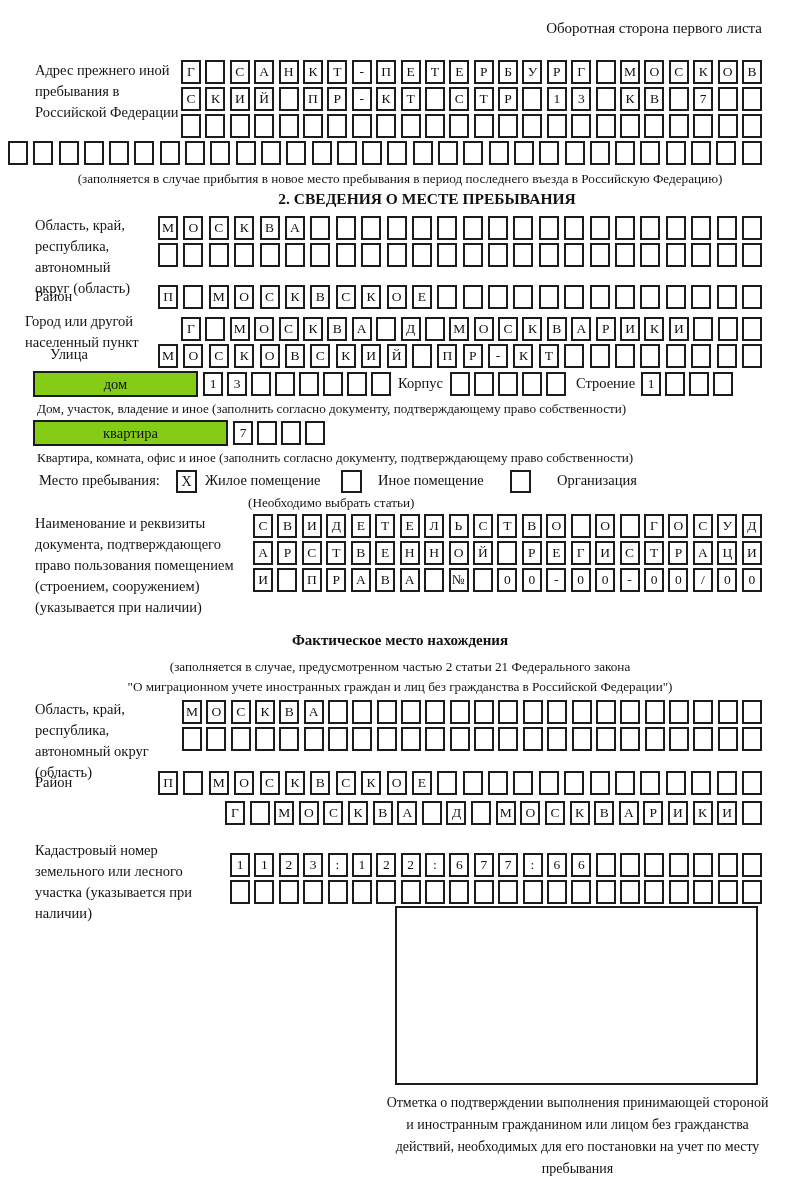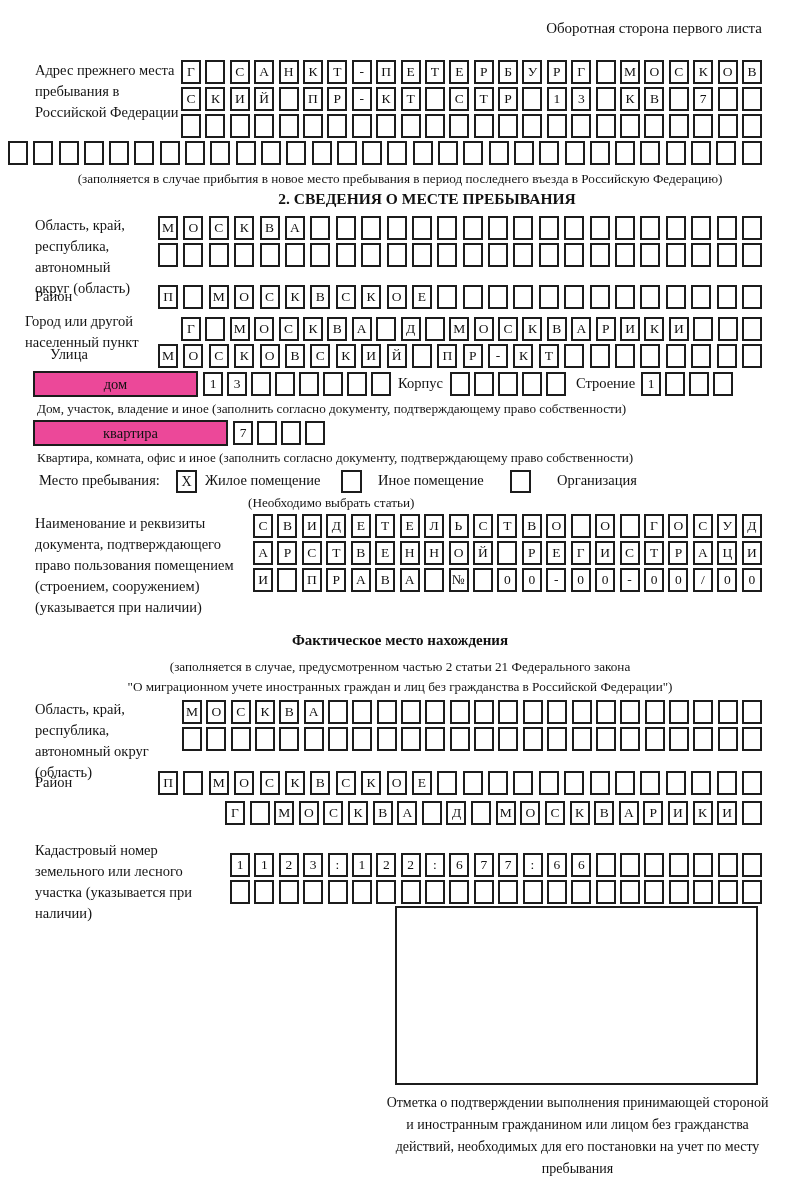--- a/index.html
+++ b/index.html
@@ -14,37 +14,37 @@
   .ttl{font-size:15.5px;font-weight:bold;}
   .cellrow{display:flex;justify-content:space-between;}
   .cellrow-g{display:flex;gap:4px;}
   .cell{
     flex:0 0 16px;width:16px;height:20px;border:2px solid #1c1c1c;
     font-size:13.5px;line-height:20px;text-align:center;display:inline-block;
     background:#fff;
   }
   .fieldbox{
     border:2px solid #1c1c1c;height:22px;text-align:center;
-    font-size:14.5px;line-height:22px;background:#ec4899;
+    font-size:14.5px;line-height:22px;background:#84cc16;
   }
   .chk{
     width:17px;height:19px;border:2px solid #1c1c1c;display:inline-block;
     font-size:14px;line-height:19px;text-align:center;background:#fff;
   }
   .inline-lbl{font-size:14.5px;line-height:24px;}
   .stamp{border:2px solid #1c1c1c;background:#fff;}
 </style>
 </head>
 <body>
 
 <div class="page">
 
   <div class="abs" style="top:20px;right:38px;font-size:15px;">Оборотная сторона первого листа</div>
 
-  <div class="abs lbl" style="top:60px;left:35px;width:150px;">Адрес прежнего места пребывания в Российской Федерации</div>
+  <div class="abs lbl" style="top:60px;left:35px;width:150px;">Адрес прежнего иной пребывания в Российской Федерации</div>
   <div class="abs cellrow" style="top:60px;left:181px;width:581px;">
       <span class="cell">Г</span>
       <span class="cell"></span>
       <span class="cell">С</span>
       <span class="cell">А</span>
       <span class="cell">Н</span>
       <span class="cell">К</span>
       <span class="cell">Т</span>
       <span class="cell">-</span>
       <span class="cell">П</span>

